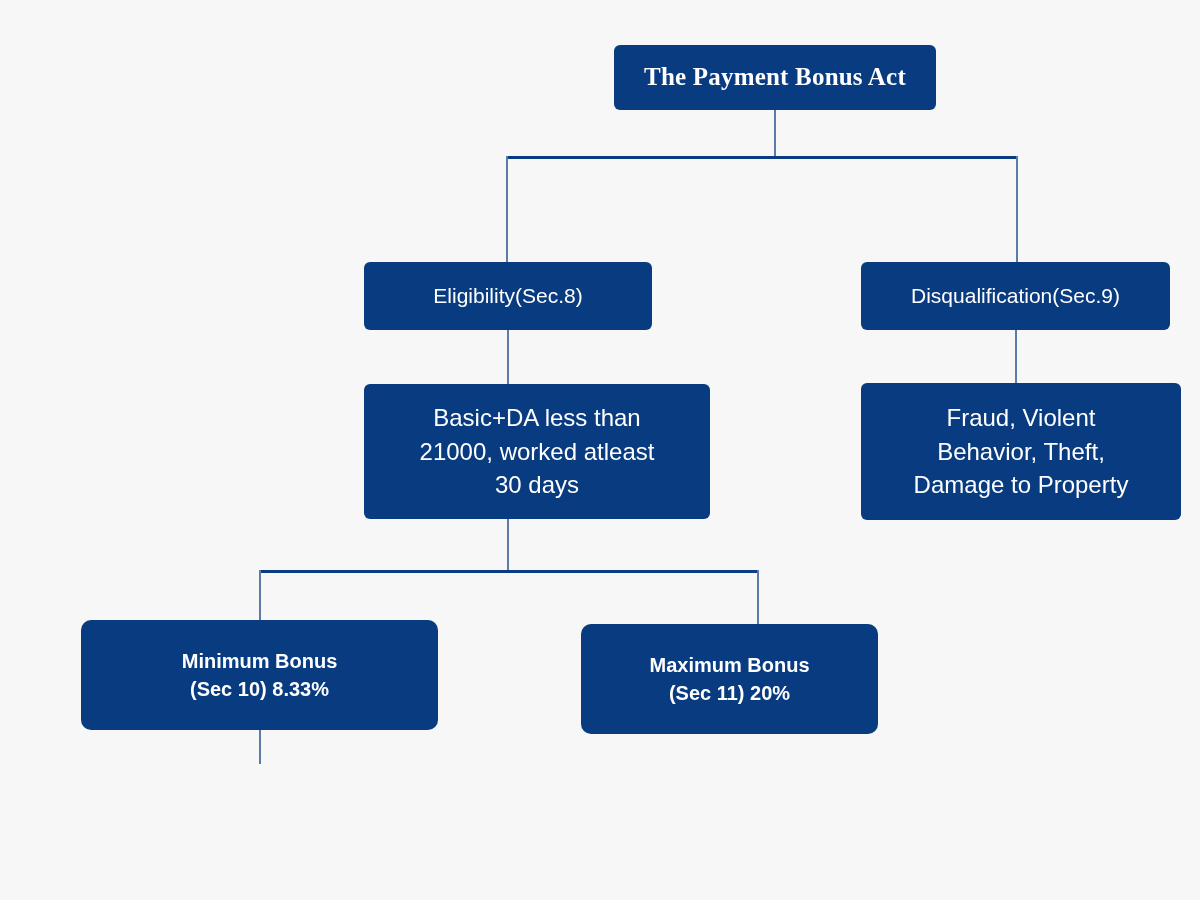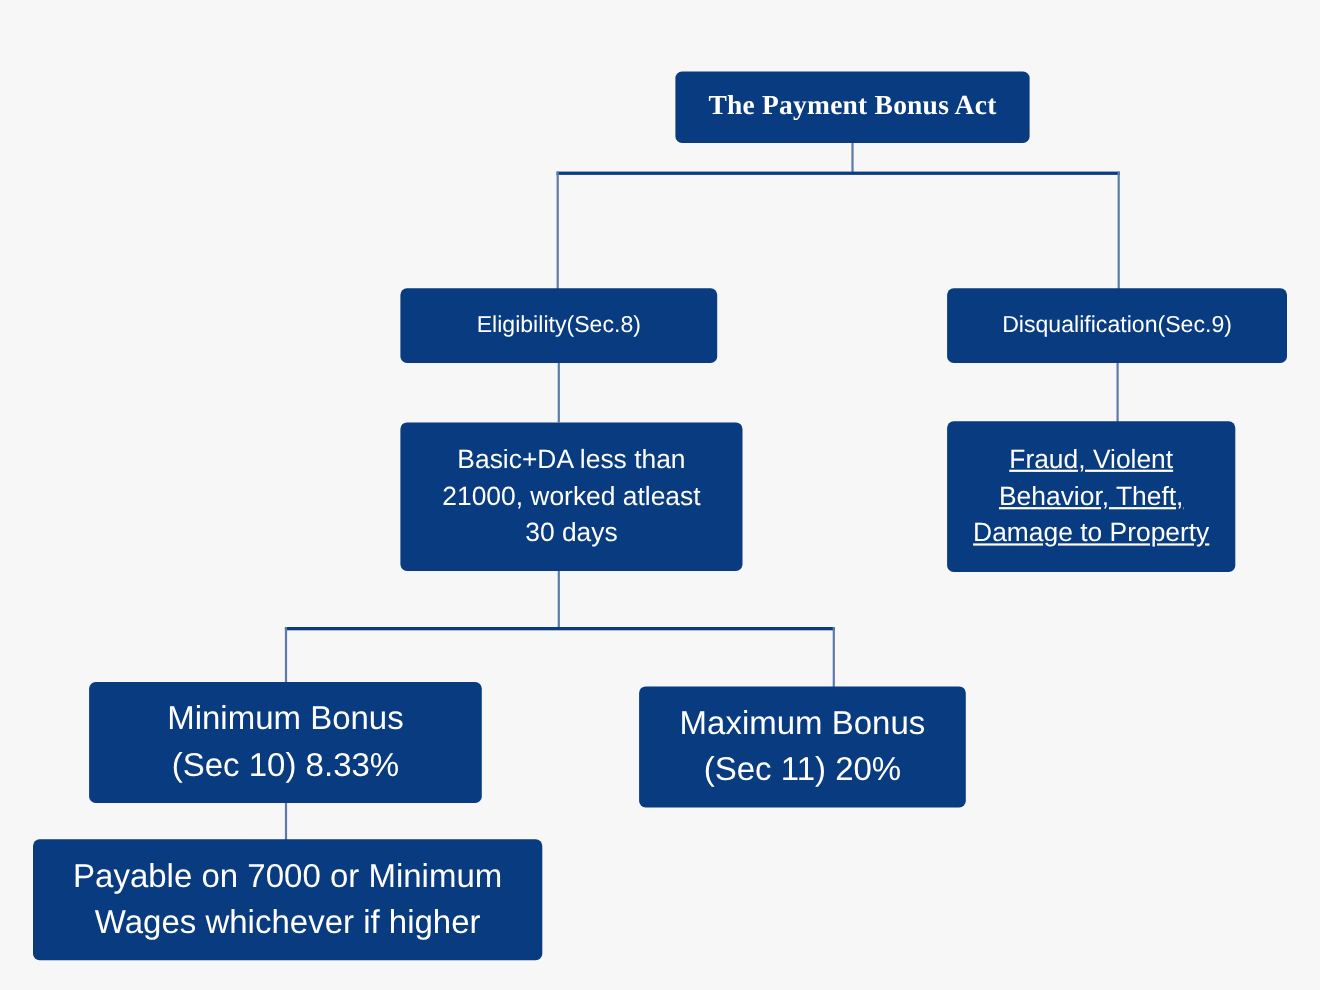--- a/index.html
+++ b/index.html
@@ -64,23 +64,24 @@
   .node--branch {
     font-size: 21px;
     font-weight: 400;
   }
   .node--detail {
     font-size: 24px;
     font-weight: 400;
     line-height: 1.40;
   }
   .node--leaf {
-    font-size: 30px;
-    font-weight: 400;
+    font-size: 20px;
+    font-weight: 700;
     line-height: 1.40;
+    border-radius: 10px;
   }
 </style>
 </head>
 <body>
 
 <div id="canvas">
 
   <div class="conn-v" style="left:774px; top:109px; height:49px;"></div>
   <div class="conn-h" style="left:506px; top:156px; width:512px;"></div>
   <div class="conn-v" style="left:506px; top:156px; height:110px;"></div>
@@ -89,52 +90,48 @@
   <div class="conn-v" style="left:507px; top:330px; height:54px;"></div>
   <div class="conn-v" style="left:1015px; top:330px; height:54px;"></div>
 
   <div class="conn-v" style="left:507px; top:518px; height:54px;"></div>
   <div class="conn-h" style="left:259px; top:570px; width:500px;"></div>
   <div class="conn-v" style="left:259px; top:570px; height:52px;"></div>
   <div class="conn-v" style="left:757px; top:570px; height:55px;"></div>
 
   <div class="conn-v" style="left:259px; top:729px; height:35px;"></div>
 
-  <div class="node node--root" style="left:614px; top:45px; width:322px; height:65px;margin-top:20px;">
+  <div class="node node--root" style="left:614px; top:45px; width:322px; height:65px;">
     <span class="txt">The Payment Bonus Act</span>
   </div>
 
   <div class="node node--branch" style="left:364px; top:262px; width:288px; height:68px;">
     <span class="txt">Eligibility(Sec.8)</span>
   </div>
 
   <div class="node node--branch" style="left:861px; top:262px; width:309px; height:68px;">
     <span class="txt">Disqualification(Sec.9)</span>
   </div>
 
-  <div class="node node--detail" style="left:364px; top:384px; width:311px; height:135px;">
+  <div class="node node--detail" style="left:364px; top:384px; width:346px; height:135px;">
     <span class="txt">Basic+DA less than
 21000, worked atleast
 30 days</span>
   </div>
 
-  <div class="node node--detail" style="left:861px; top:383px; width:262px; height:137px;text-decoration:underline;">
+  <div class="node node--detail" style="left:861px; top:383px; width:320px; height:137px;">
     <span class="txt">Fraud, Violent
 Behavior, Theft,
 Damage to Property</span>
   </div>
 
   <div class="node node--leaf" style="left:81px; top:620px; width:357px; height:110px;">
     <span class="txt">Minimum Bonus
 (Sec 10) 8.33%</span>
   </div>
 
   <div class="node node--leaf" style="left:581px; top:624px; width:297px; height:110px;">
     <span class="txt">Maximum Bonus
 (Sec 11) 20%</span>
   </div>
 
-  <div class="node node--leaf" style="left:30px; top:763px; width:463px; height:110px;">
-    <span class="txt">Payable on 7000 or Minimum
-Wages whichever if higher</span>
-  </div>
 
 </div>
 
 </body></html>

